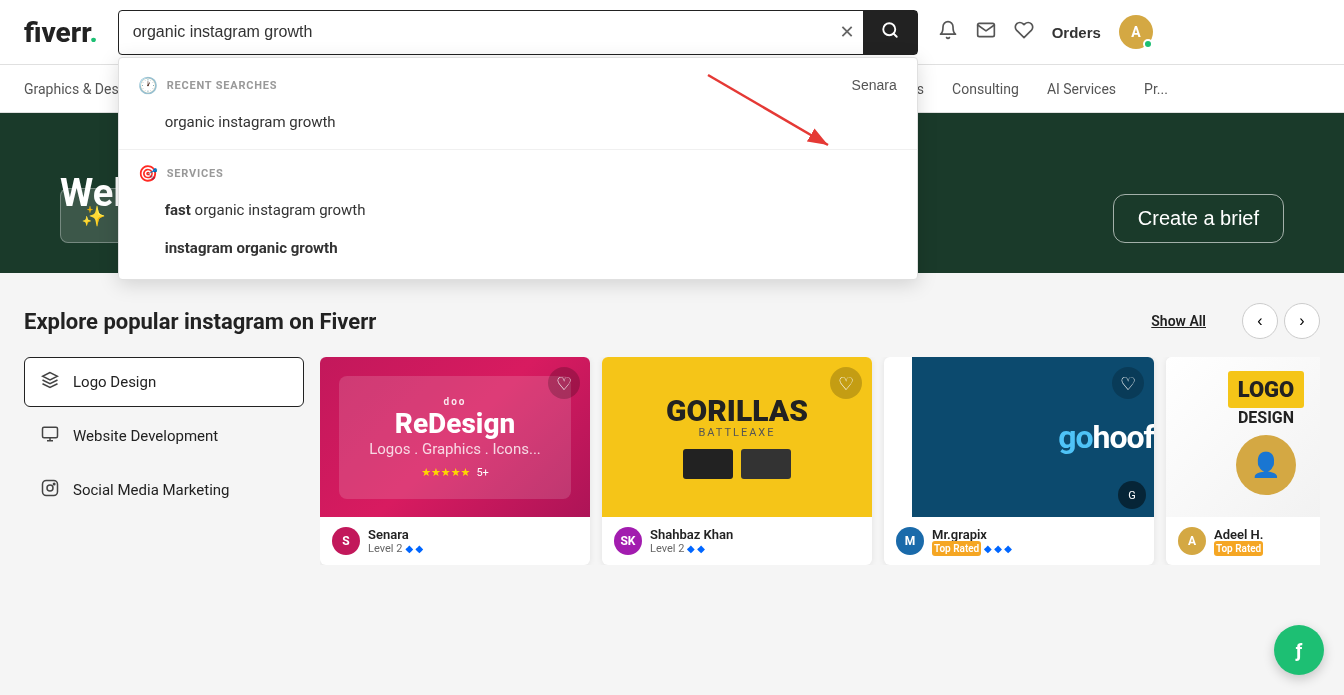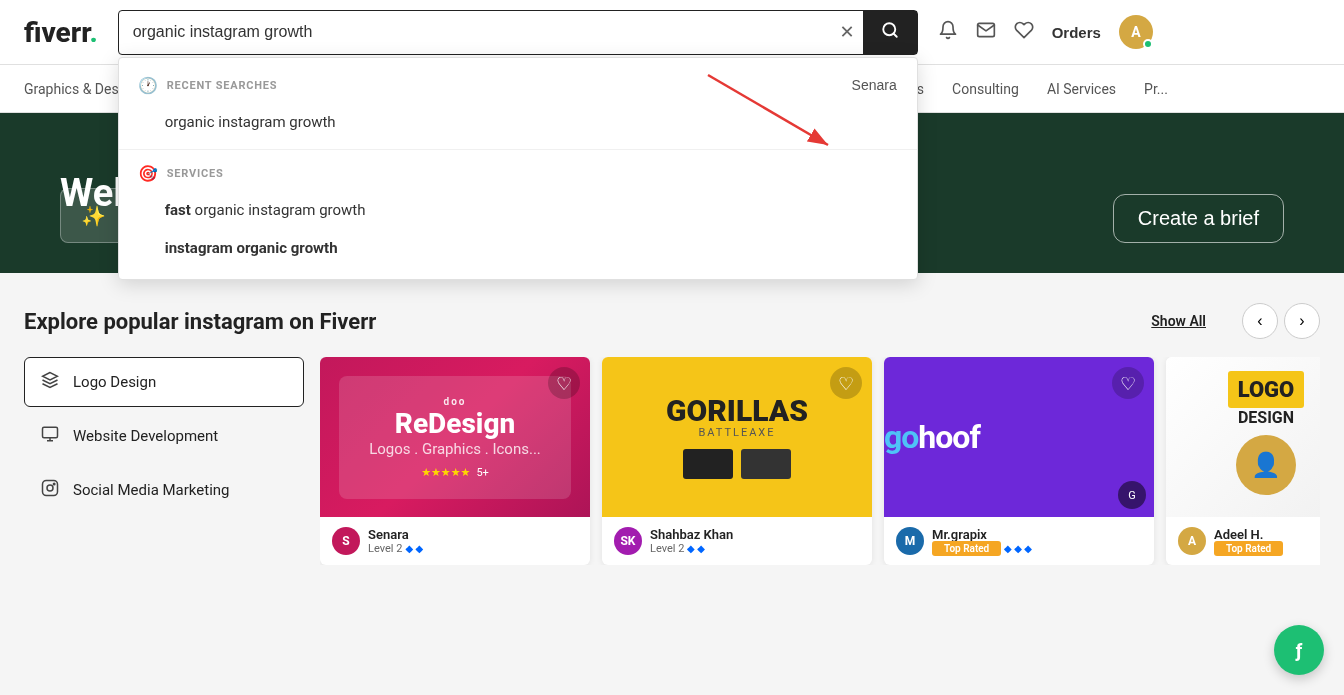--- a/index.html
+++ b/index.html
@@ -406,25 +406,26 @@
       font-size: 11px;
     }
     .card-img-2 {
       background: #f5c518;
       display: flex;
       align-items: center;
       justify-content: center;
       height: 100%;
     }
     .card-img-3 {
-      background: #6d28d9;
-      display: flex;
-      align-items: center;
-      justify-content: flex-start;
+      background: #0c4a6e;
+      display: flex;
+      align-items: center;
+      justify-content: flex-end;
       height: 100%;
+      margin-left: 28px;
     }
     .card-img-4 {
       background: linear-gradient(135deg, #fff 0%, #f0f0f0 100%);
       display: flex;
       align-items: center;
       justify-content: center;
       height: 100%;
     }
     .card-footer {
       padding: 10px 12px;
@@ -468,21 +469,21 @@
       gap: 3px;
     }
     .badge-diamond {
       color: #0066ff;
       font-size: 10px;
     }
     .top-rated-badge {
       background: #f5a623;
       color: #fff;
       font-size: 10px;
-      padding: 2px 12px;
+      padding: 2px 2px;
       border-radius: 3px;
       font-weight: 600;
     }
     .fiverr-go-btn {
       position: fixed;
       bottom: 20px;
       right: 20px;
       width: 50px;
       height: 50px;
       background: #1dbf73;

